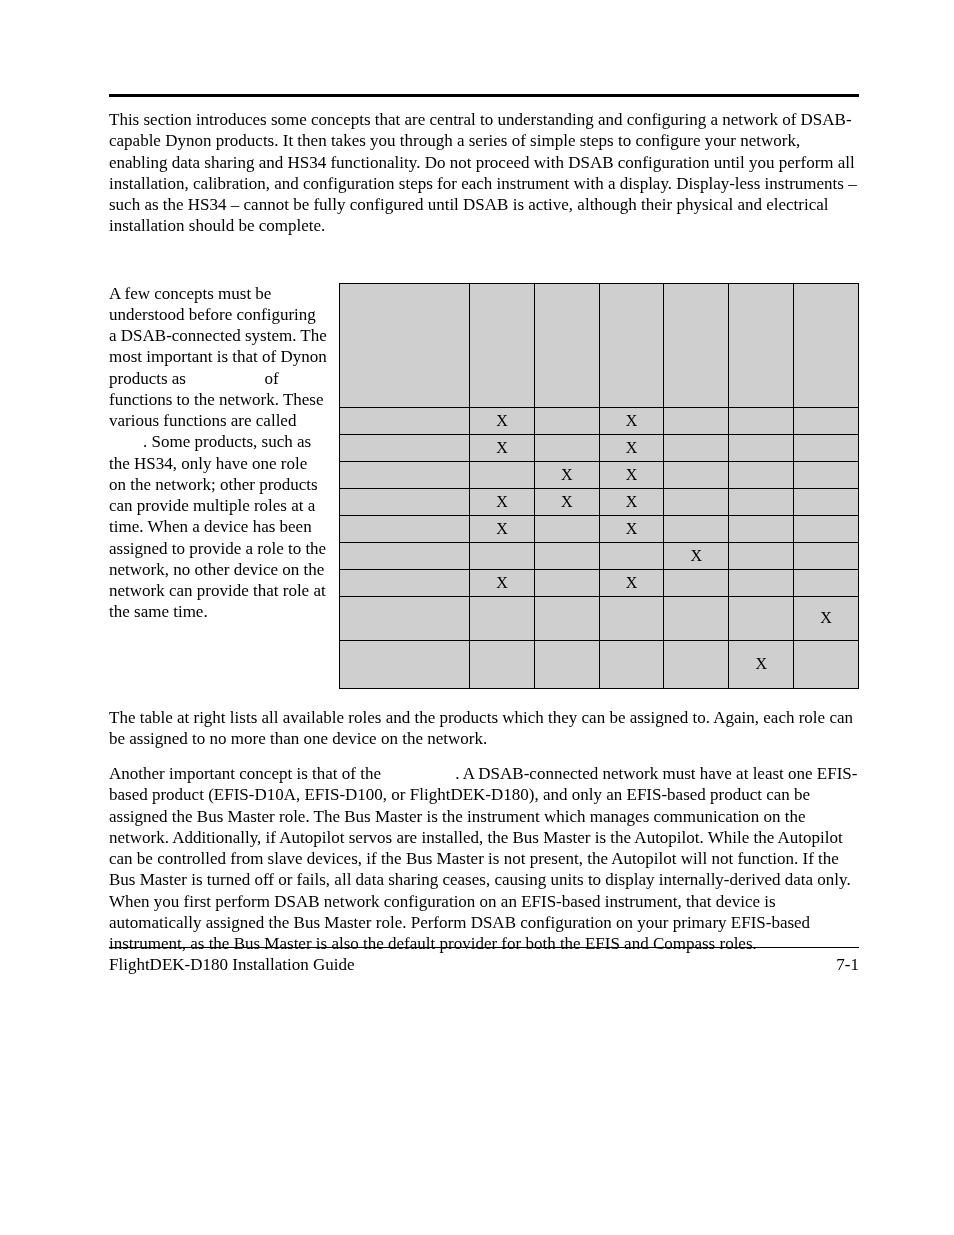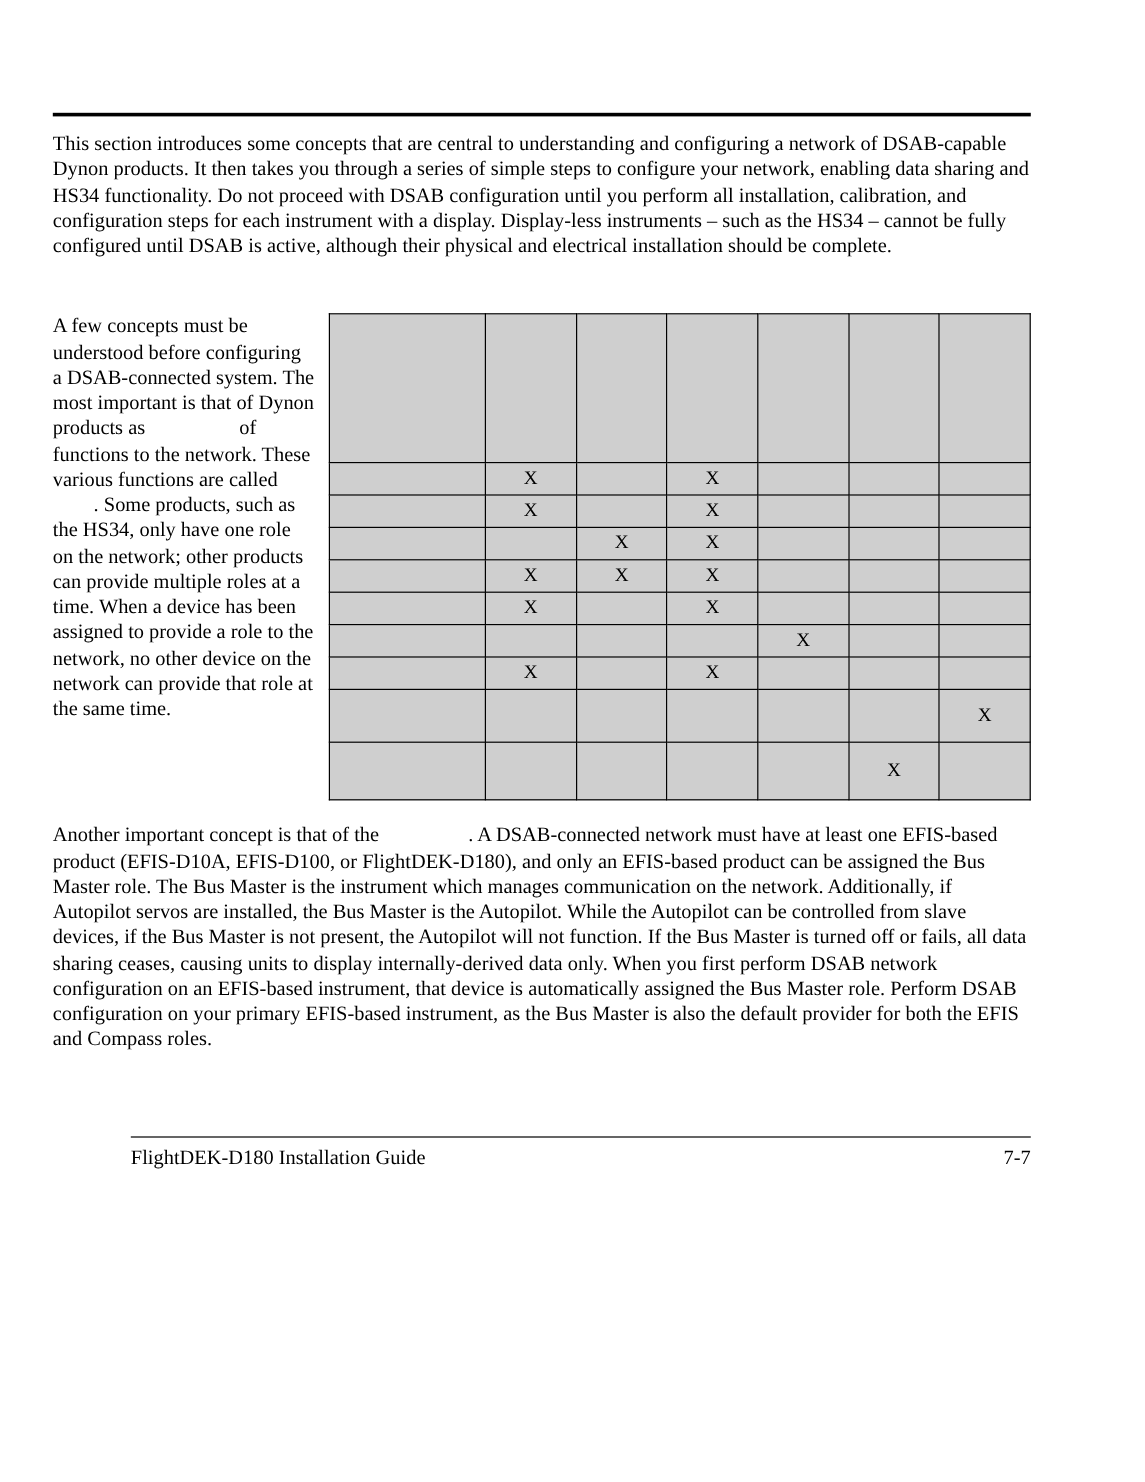--- a/index.html
+++ b/index.html
@@ -7,21 +7,21 @@
   body {
     font-family: "Times New Roman", Times, serif;
     font-size: 17px;
     line-height: 1.25;
     color: #000;
     background: #fff;
   }
   .page {
     width: 954px;
     height: 1037px;
-    padding: 94px 95px 0 44px;
+    padding: 94px 95px 0 109px;
     position: relative;
   }
   .rule-top {
     border-top: 3px solid #000;
     margin-bottom: 12px;
   }
   .intro { margin-bottom: 46px; }
   .row {
     display: flex;
     gap: 12px;
@@ -168,24 +168,25 @@
               <td></td>
               <td></td>
               <td>X</td>
               <td></td>
             </tr>
           </tbody>
       </table>
     </div>
   </div>
 
+  <p>The table at right lists all available roles and the products which they can be assigned to. Again, each role can be assigned to no more than one device on the network.</p>
   <p>
     <span>Another important concept is that of the </span><span class="gap-word"></span><span>. A DSAB-connected network must have at least one EFIS-based product (EFIS-D10A, EFIS-D100, or FlightDEK-D180), and only an EFIS-based product can be assigned the Bus Master role. The Bus Master is the instrument which manages communication on the network. Additionally, if Autopilot servos are installed, the Bus Master is the Autopilot. While the Autopilot can be controlled from slave devices, if the Bus Master is not present, the Autopilot will not function. If the Bus Master is turned off or fails, all data sharing ceases, causing units to display internally-derived data only. When you first perform DSAB network configuration on an EFIS-based instrument, that device is automatically assigned the Bus Master role. Perform DSAB configuration on your primary EFIS-based instrument, as the Bus Master is also the default provider for both the EFIS and Compass roles.</span>
   </p>
 
   <div class="footer">
     <div class="footer-rule"></div>
     <div class="footer-line">
       <span>FlightDEK-D180 Installation Guide</span>
-      <span>7-7</span>
+      <span>7-1</span>
     </div>
   </div>
 </div>
 
 </body></html>

